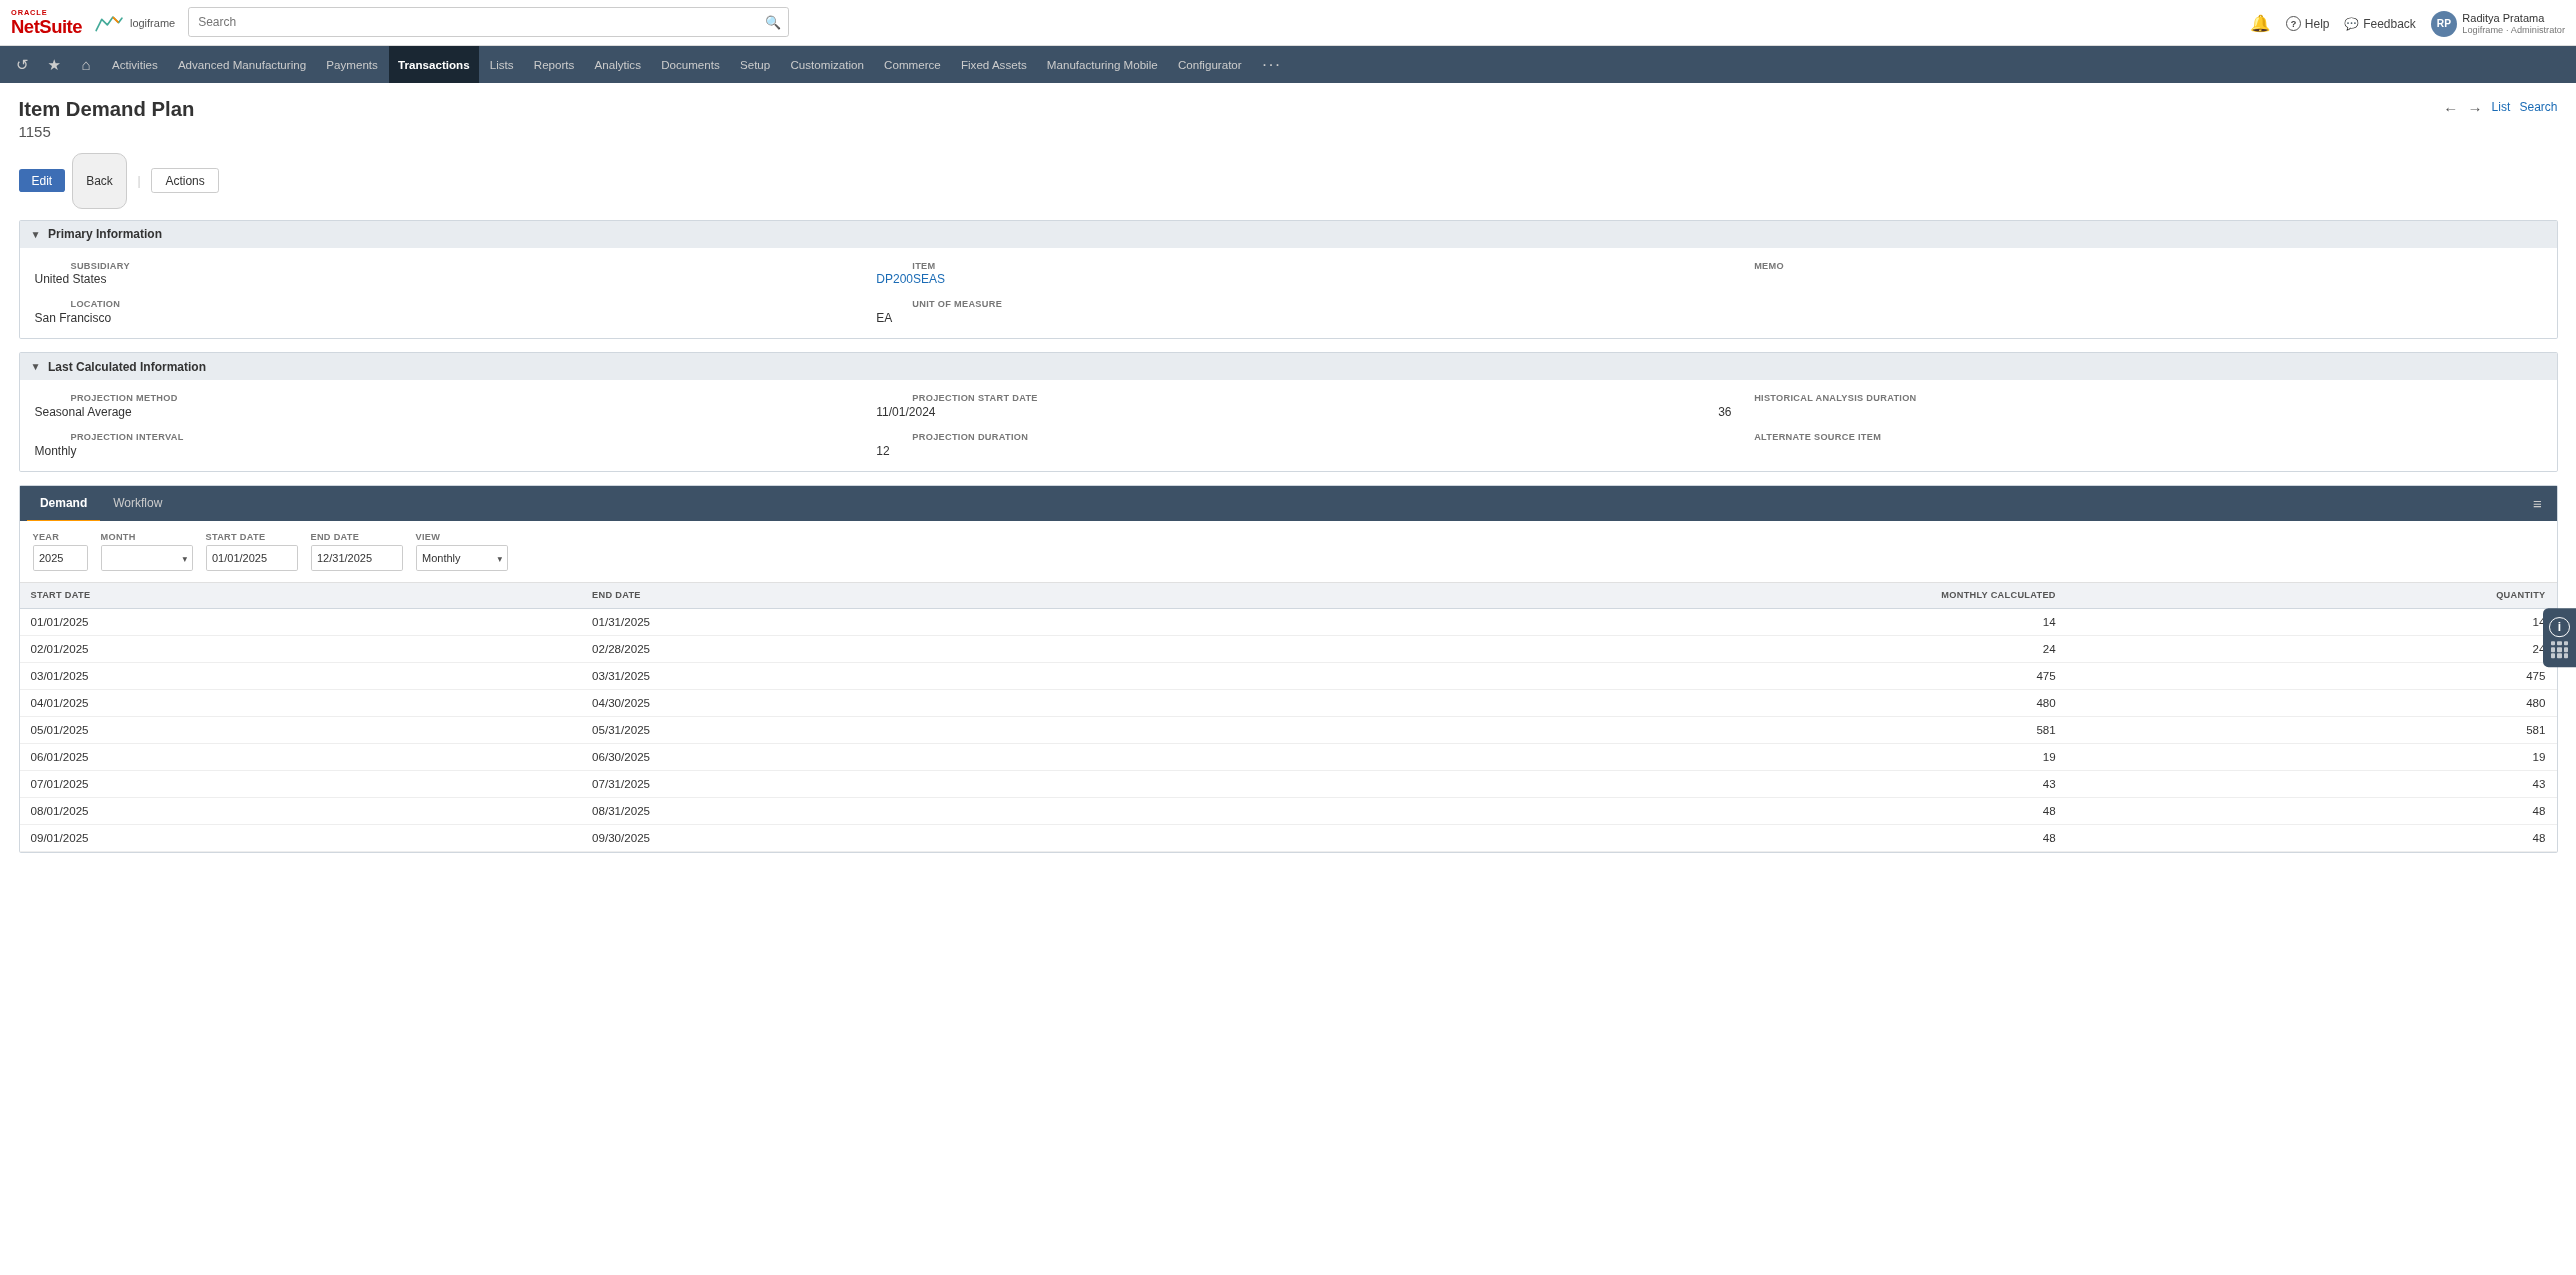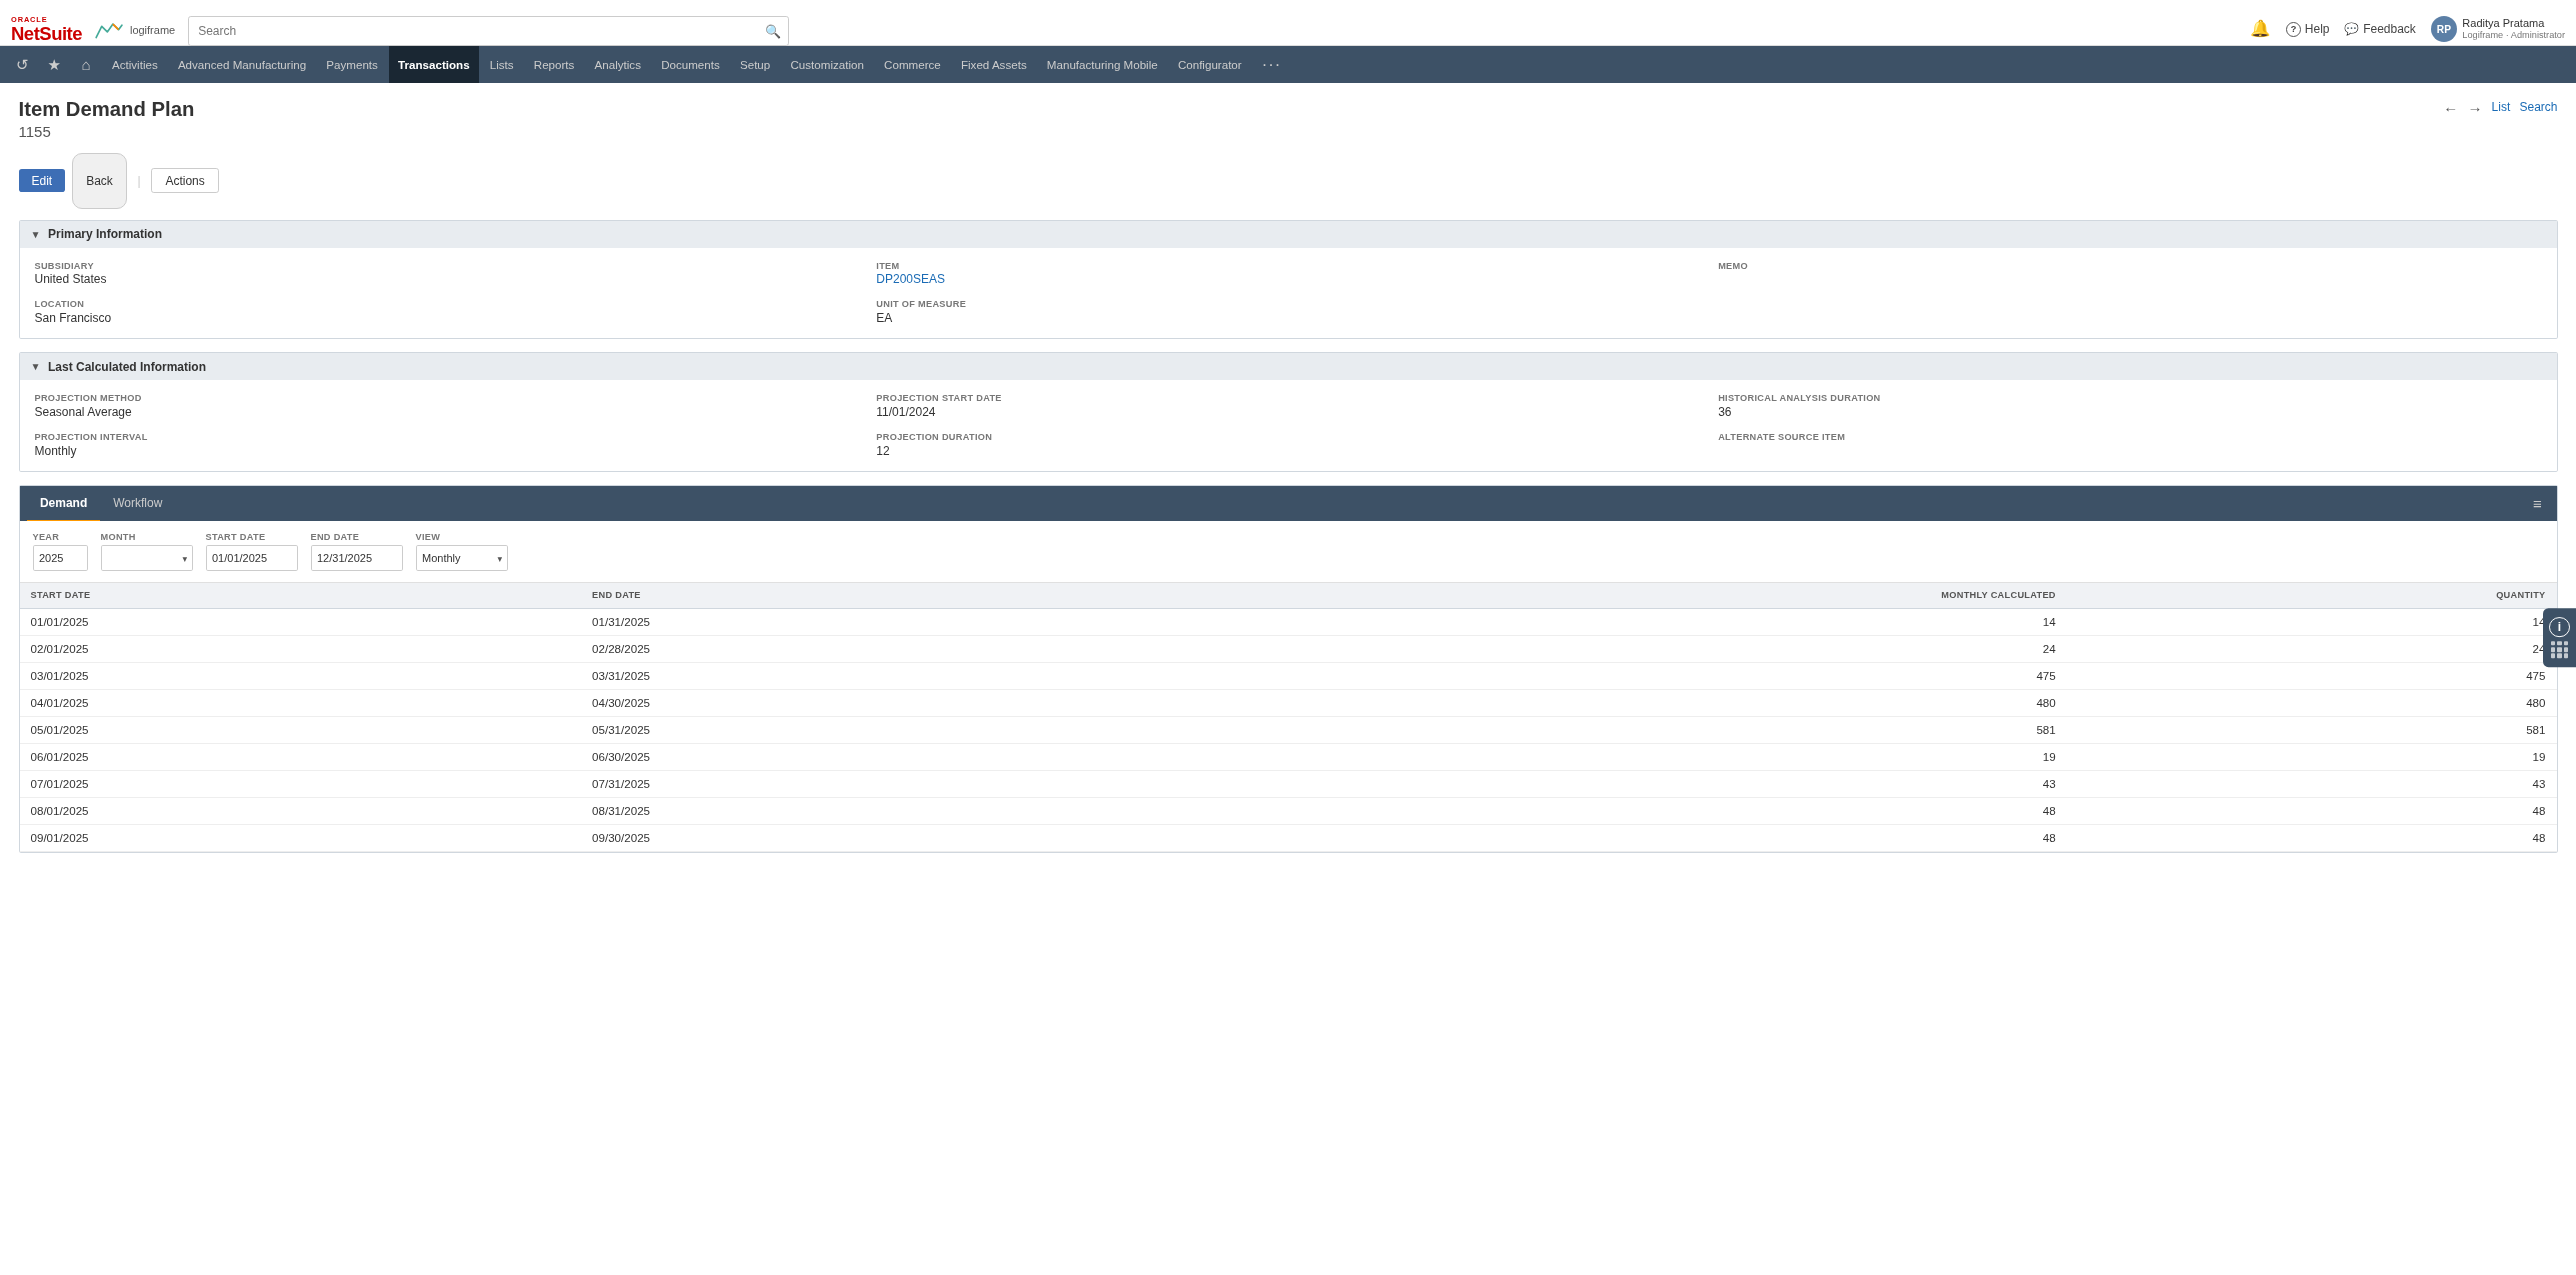--- a/index.html
+++ b/index.html
@@ -1,25 +1,25 @@
 <!DOCTYPE html>
 <html style="font-size:15px"><head>
   <meta charset="utf-8">
   <style>
     * { box-sizing: border-box; margin: 0; padding: 0; }
     body { font-family: Arial, sans-serif; font-size: 12px; color: #333; background: #fff; }
 
     
     .top-bar {
       display: flex;
-      align-items: flex-start;
+      align-items: flex-end;
       height: 46px;
       background: #fff;
       border-bottom: 0.9px solid #ddd;
-      padding: 16px 11px;
+      padding: 8px 11px;
       gap: 11px;
     }
     .logo-area {
       display: flex;
       align-items: center;
       gap: 7.4px;
       min-width: 166px;
     }
     .oracle-logo {
       display: flex;
@@ -259,20 +259,21 @@
       gap: 13px 18.5px;
     }
     .field-group {}
     .field-label {
       font-size: 9.2px;
       font-weight: bold;
       color: #777;
       text-transform: uppercase;
       letter-spacing: 0.3px;
       margin-bottom: 1.8px;
+      margin-left: 36px;
     }
     .field-value {
       font-size: 12px;
       color: #333;
     }
     .field-value.link {
       color: #1a6bb5;
       cursor: pointer;
       text-decoration: none;
     }

